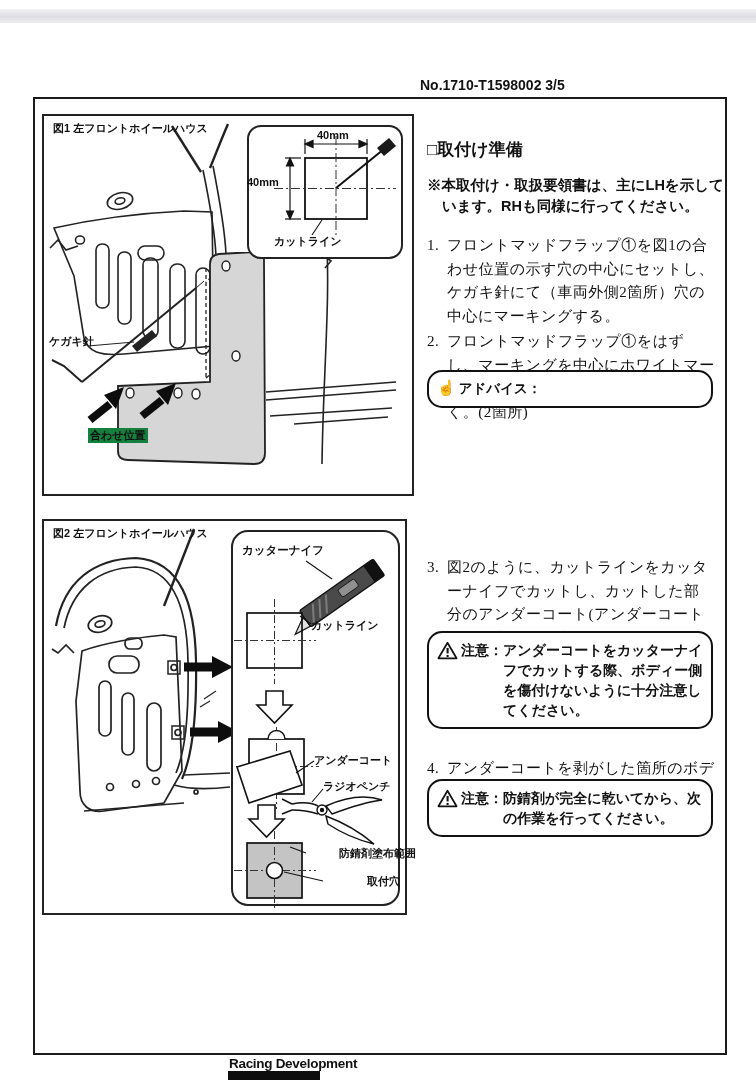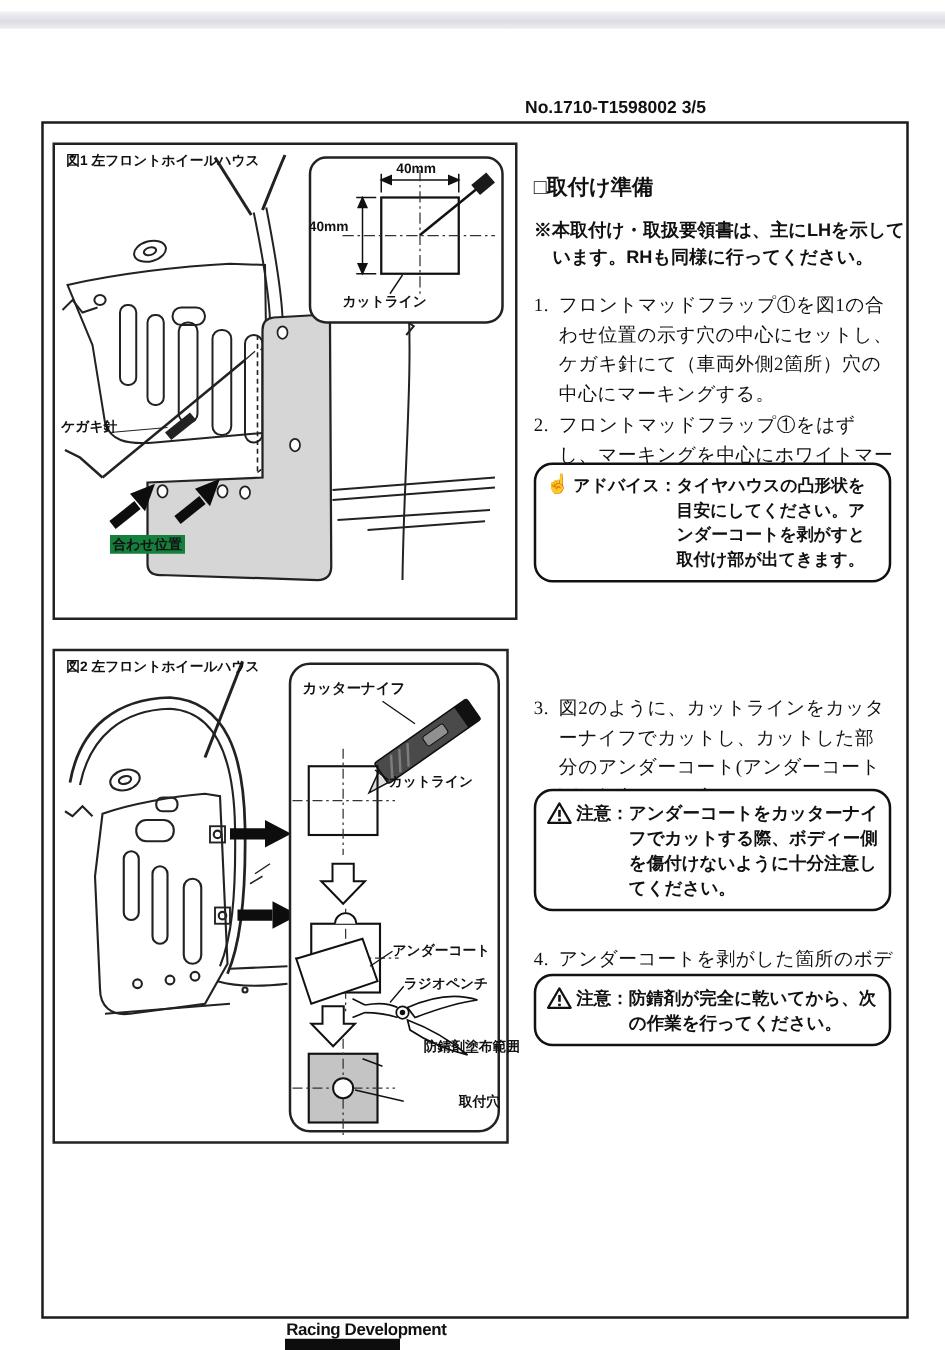--- a/index.html
+++ b/index.html
@@ -246,40 +246,39 @@
       <circle cx="230.5" cy="349.5" r="8" fill="#fff" stroke="#111" stroke-width="1.6"></circle>
       <path d="M262,332 L246,326" stroke="#111" stroke-width="1.1" fill="none"></path>
       <path d="M279,360 L240,351" stroke="#111" stroke-width="1.1" fill="none"></path>
     </g>
   </svg>
   <span class="figtitle">図2 左フロントホイールハウス</span>
   <span class="figlabel" style="left:198px;top:22px;font-size:11.5px;">カッターナイフ</span>
   <span class="figlabel" style="left:267px;top:97px;">カットライン</span>
   <span class="figlabel" style="left:270px;top:232px;">アンダーコート</span>
   <span class="figlabel" style="left:279px;top:258px;">ラジオペンチ</span>
-  <span class="figlabel" style="left:262px;top:309px;padding-left:33px;">防錆剤塗布範囲</span>
+  <span class="figlabel" style="left:262px;top:325px;padding-left:33px;">防錆剤塗布範囲</span>
   <span class="figlabel" style="left:291px;top:353px;padding-left:32px;">取付穴</span>
 </div>
 
 <div class="rightcol sec-title" style="position:absolute;">□取付け準備</div>
 <div class="rightcol note" style="position:absolute;">※本取付け・取扱要領書は、主にLHを示しています。RHも同様に行ってください。</div>
 
 <div id="step1" class="rightcol step" style="position:absolute;">
   <span class="num">1.</span>
   <span class="txt">フロントマッドフラップ①を図1の合わせ位置の示す穴の中心にセットし、ケガキ針にて（車両外側2箇所）穴の中心にマーキングする。</span>
 </div>
 <div id="step2" class="rightcol step" style="position:absolute;">
   <span class="num">2.</span>
   <span class="txt">フロントマッドフラップ①をはずし、マーキングを中心にホワイトマーカーで□40mmのカットラインを引く。(2箇所)</span>
 </div>
 
 <div id="advice" class="callout">
   <span class="cicon hand-icon">☝</span>
   <span class="clabel">アドバイス：</span>
-  <span class="ctext">タイヤハウスの凸形状を目安にしてください。アンダーコートを剥がすと取付け部が出てきます。</span>
 </div>
 
 <div id="step3" class="rightcol step" style="position:absolute;">
   <span class="num">3.</span>
   <span class="txt">図2のように、カットラインをカッターナイフでカットし、カットした部分のアンダーコート(アンダーコート下の銀色シート含む)をラジオペンチではさみ、剥がす。(2箇所)</span>
 </div>
 
 <div id="caution1" class="callout">
   <span class="cicon">
     <svg width="21" height="19" viewBox="0 0 24 22" style="position:static;">

